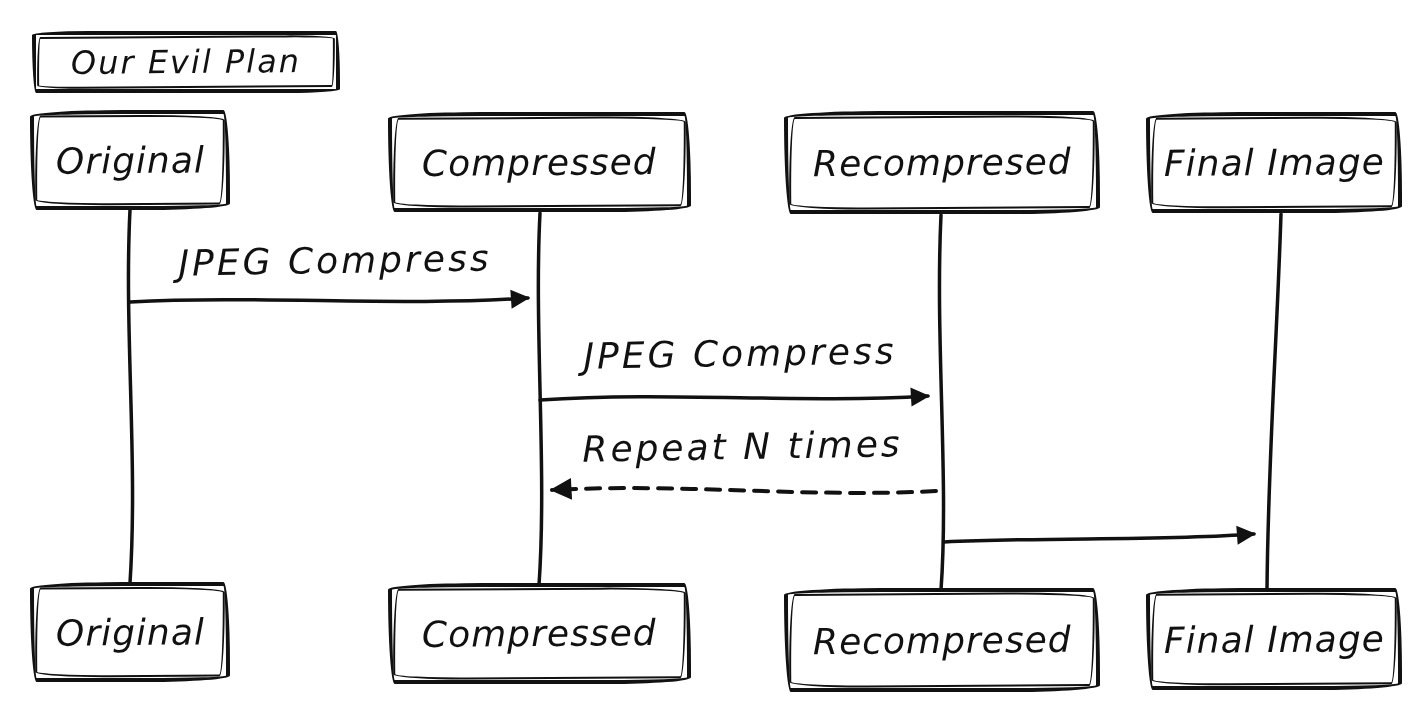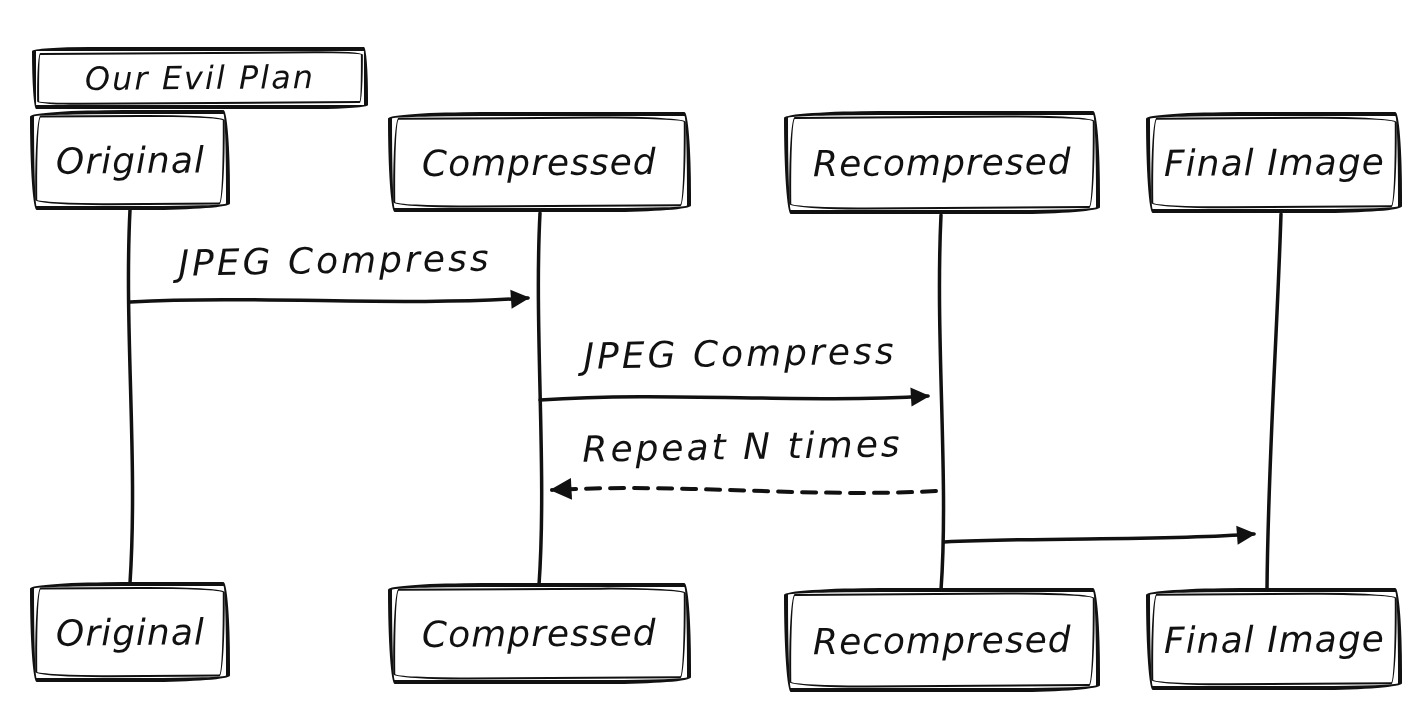--- a/index.html
+++ b/index.html
@@ -62,21 +62,21 @@
     <path d="M540,213 C534,330 547,470 539,585" stroke-width="3.5"></path>
     <path d="M941,215 C935,340 949,480 941,590" stroke-width="3.5"></path>
     <path d="M1281,214 C1277,340 1268,460 1267,590" stroke-width="3.5"></path>
 
     <path d="M130,302 C260,295 400,307 528,298" stroke-width="3.5" marker-end="url(#arrow)"></path>
     <path d="M540,400 C670,391 800,404 928,396" stroke-width="3.5" marker-end="url(#arrow)"></path>
     <path d="M936,491 C810,498 680,483 552,490" stroke-width="4" stroke-dasharray="14 10" marker-end="url(#arrow)"></path>
     <path d="M944,542 C1050,537 1160,541 1254,534" stroke-width="3.5" marker-end="url(#arrow)"></path>
   </svg>
 
-  <div class="box title-box" style="left:32px;top:31px;width:336px;height:62px;margin-top:16px;">
+  <div class="box title-box" style="left:32px;top:31px;width:308px;height:62px;">
     <span class="box-label">Our Evil Plan</span>
   </div>
 
   <div class="box" style="left:30px;top:110px;width:200px;height:100px;">
     <span class="box-label">Original</span>
   </div>
   <div class="box" style="left:388px;top:112px;width:303px;height:100px;">
     <span class="box-label">Compressed</span>
   </div>
   <div class="box" style="left:784px;top:111px;width:316px;height:103px;">

